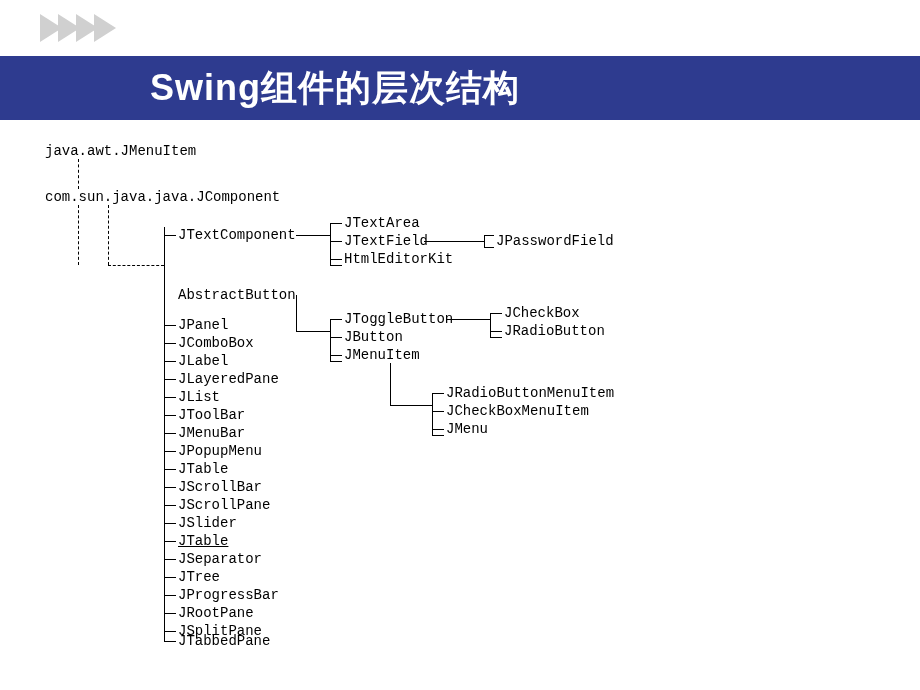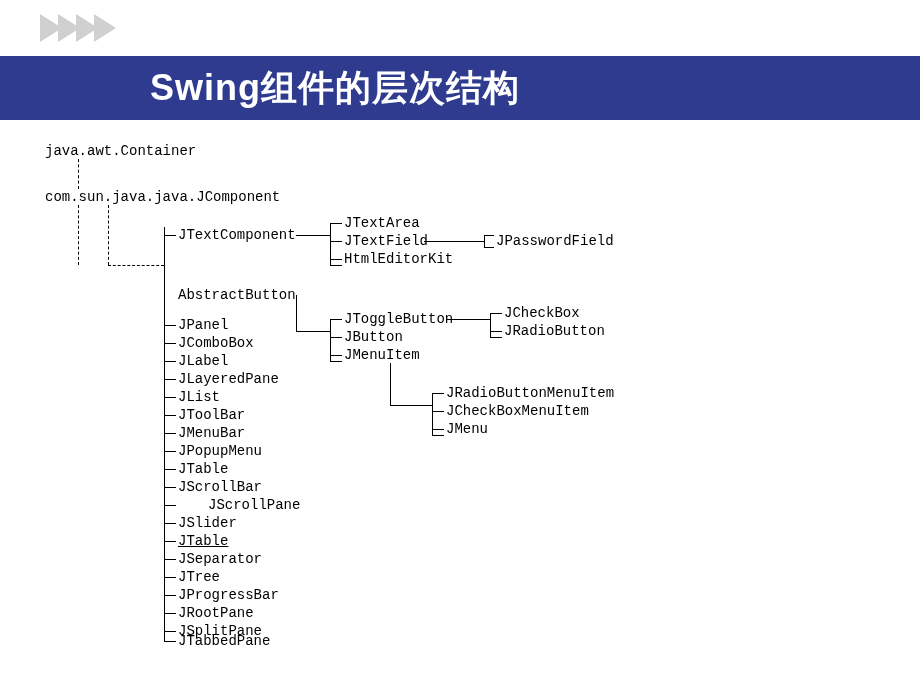--- a/index.html
+++ b/index.html
@@ -90,21 +90,21 @@
     <div class="arrow"></div>
     <div class="arrow"></div>
   </div>
 
   <div class="title-bar">
     <div class="title-text">Swing组件的层次结构</div>
   </div>
 
   <div class="diagram">
 
-    <div class="node" style="left:5px; top:8px;">java.awt.Container</div>
+    <div class="node" style="left:5px; top:8px;">java.awt.JMenuItem</div>
 
     <div class="dashed-v" style="left:38px; top:24px; height:30px;"></div>
 
     <div class="node" style="left:5px; top:54px;">com.sun.java.java.JComponent</div>
 
     <div class="dashed-v" style="left:38px; top:70px; height:60px;"></div>
     <div class="dashed-v" style="left:68px; top:70px; height:60px;"></div>
     <div class="dashed-h" style="left:68px; top:130px; width:56px;"></div>
 
     <div class="line vline" style="left:124px; top:92px; height:414px;"></div>
@@ -174,21 +174,21 @@
     <div class="node" style="left:138px; top:272px;">JToolBar</div>
     <div class="line hline" style="left:124px; top:298px; width:12px;"></div>
     <div class="node" style="left:138px; top:290px;">JMenuBar</div>
     <div class="line hline" style="left:124px; top:316px; width:12px;"></div>
     <div class="node" style="left:138px; top:308px;">JPopupMenu</div>
     <div class="line hline" style="left:124px; top:334px; width:12px;"></div>
     <div class="node" style="left:138px; top:326px;">JTable</div>
     <div class="line hline" style="left:124px; top:352px; width:12px;"></div>
     <div class="node" style="left:138px; top:344px;">JScrollBar</div>
     <div class="line hline" style="left:124px; top:370px; width:12px;"></div>
-    <div class="node" style="left:138px; top:362px;margin-left:30px;">JScrollPane</div>
+    <div class="node" style="left:138px; top:362px;">JScrollPane</div>
     <div class="line hline" style="left:124px; top:388px; width:12px;"></div>
     <div class="node" style="left:138px; top:380px;">JSlider</div>
     <div class="line hline" style="left:124px; top:406px; width:12px;"></div>
     <div class="node" style="left:138px; top:398px;text-decoration:underline;">JTable</div>
     <div class="line hline" style="left:124px; top:424px; width:12px;"></div>
     <div class="node" style="left:138px; top:416px;">JSeparator</div>
     <div class="line hline" style="left:124px; top:442px; width:12px;"></div>
     <div class="node" style="left:138px; top:434px;font-family:Liberation Mono, monospace;">JTree</div>
     <div class="line hline" style="left:124px; top:460px; width:12px;"></div>
     <div class="node" style="left:138px; top:452px;">JProgressBar</div>

